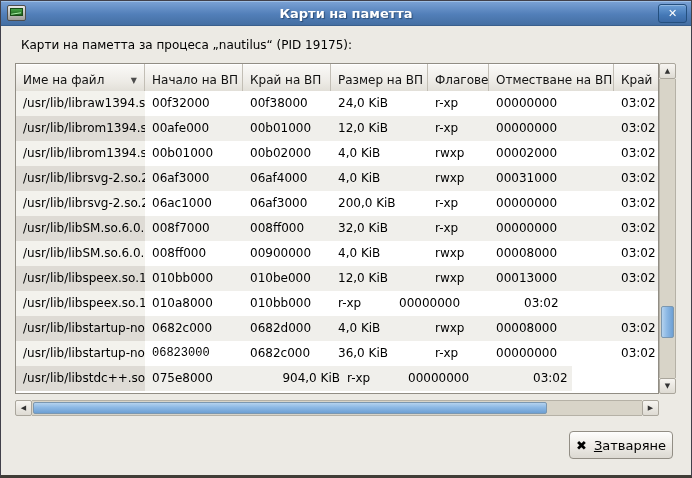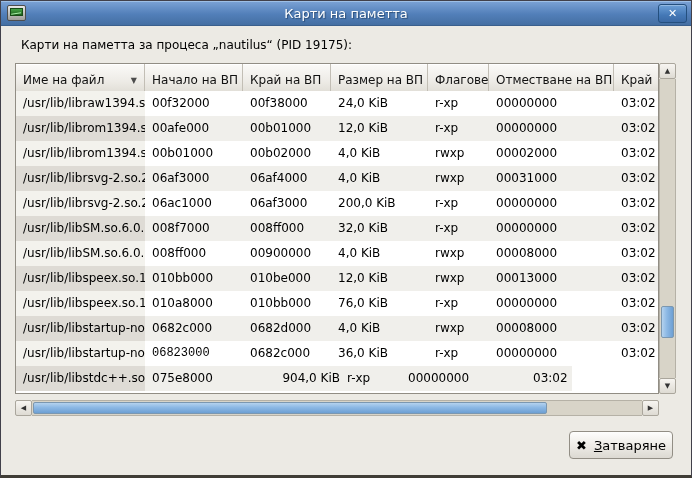--- a/index.html
+++ b/index.html
@@ -17,21 +17,21 @@
   
   .titlebar {
     position:relative; height:25px;
     background:linear-gradient(#7ca3d6,#527fb9 55%,#446fa2);
     box-shadow:inset 0 1px 0 #9dbfe6;
     border-bottom:1px solid #3a5f8c;
     display:flex; align-items:center;
   }
   .title-text {
     position:absolute; left:0; right:0; text-align:center;
-    color:#fff; font-weight:normal; font-size:13px;
+    color:#fff; font-weight:bold; font-size:13px;
     text-shadow:1px 1px 1px #2a4d77;
   }
   .win-icon { position:relative; margin-left:6px; width:19px; height:16px; z-index:2; }
   .win-icon .bezel {
     position:absolute; inset:0; border:1px solid #4e4e4e; border-radius:2px;
     background:linear-gradient(#e8e8e6,#9d9d99);
   }
   .win-icon .screen {
     position:absolute; left:3px; top:3px; width:13px; height:8px;
     background:linear-gradient(#46a546,#1c5e1c); border:1px solid #174b17;
@@ -241,21 +241,20 @@
           <div class="tcell" style="width: 88px;">010be000</div>
           <div class="tcell" style="width: 97px;">12,0 KiB</div>
           <div class="tcell" style="width: 61px;">rwxp</div>
           <div class="tcell" style="width: 125px;">00013000</div>
           <div class="tcell" style="width: 46px;">03:02</div>
         </div>
         <div class="trow odd">
           <div class="tcell sorted" style="width: 129px;">/usr/lib/libspeex.so.1</div>
           <div class="tcell" style="width: 98px;">010a8000</div>
           <div class="tcell" style="width: 88px;">010bb000</div>
-          <div class="tcell" style="width: 97px;">76,0 KiB</div>
           <div class="tcell" style="width: 61px;">r-xp</div>
           <div class="tcell" style="width: 125px;">00000000</div>
           <div class="tcell" style="width: 46px;">03:02</div>
         </div>
         <div class="trow even">
           <div class="tcell sorted" style="width: 129px;">/usr/lib/libstartup-not</div>
           <div class="tcell" style="width: 98px;">0682c000</div>
           <div class="tcell" style="width: 88px;">0682d000</div>
           <div class="tcell" style="width: 97px;">4,0 KiB</div>
           <div class="tcell" style="width: 61px;">rwxp</div>

